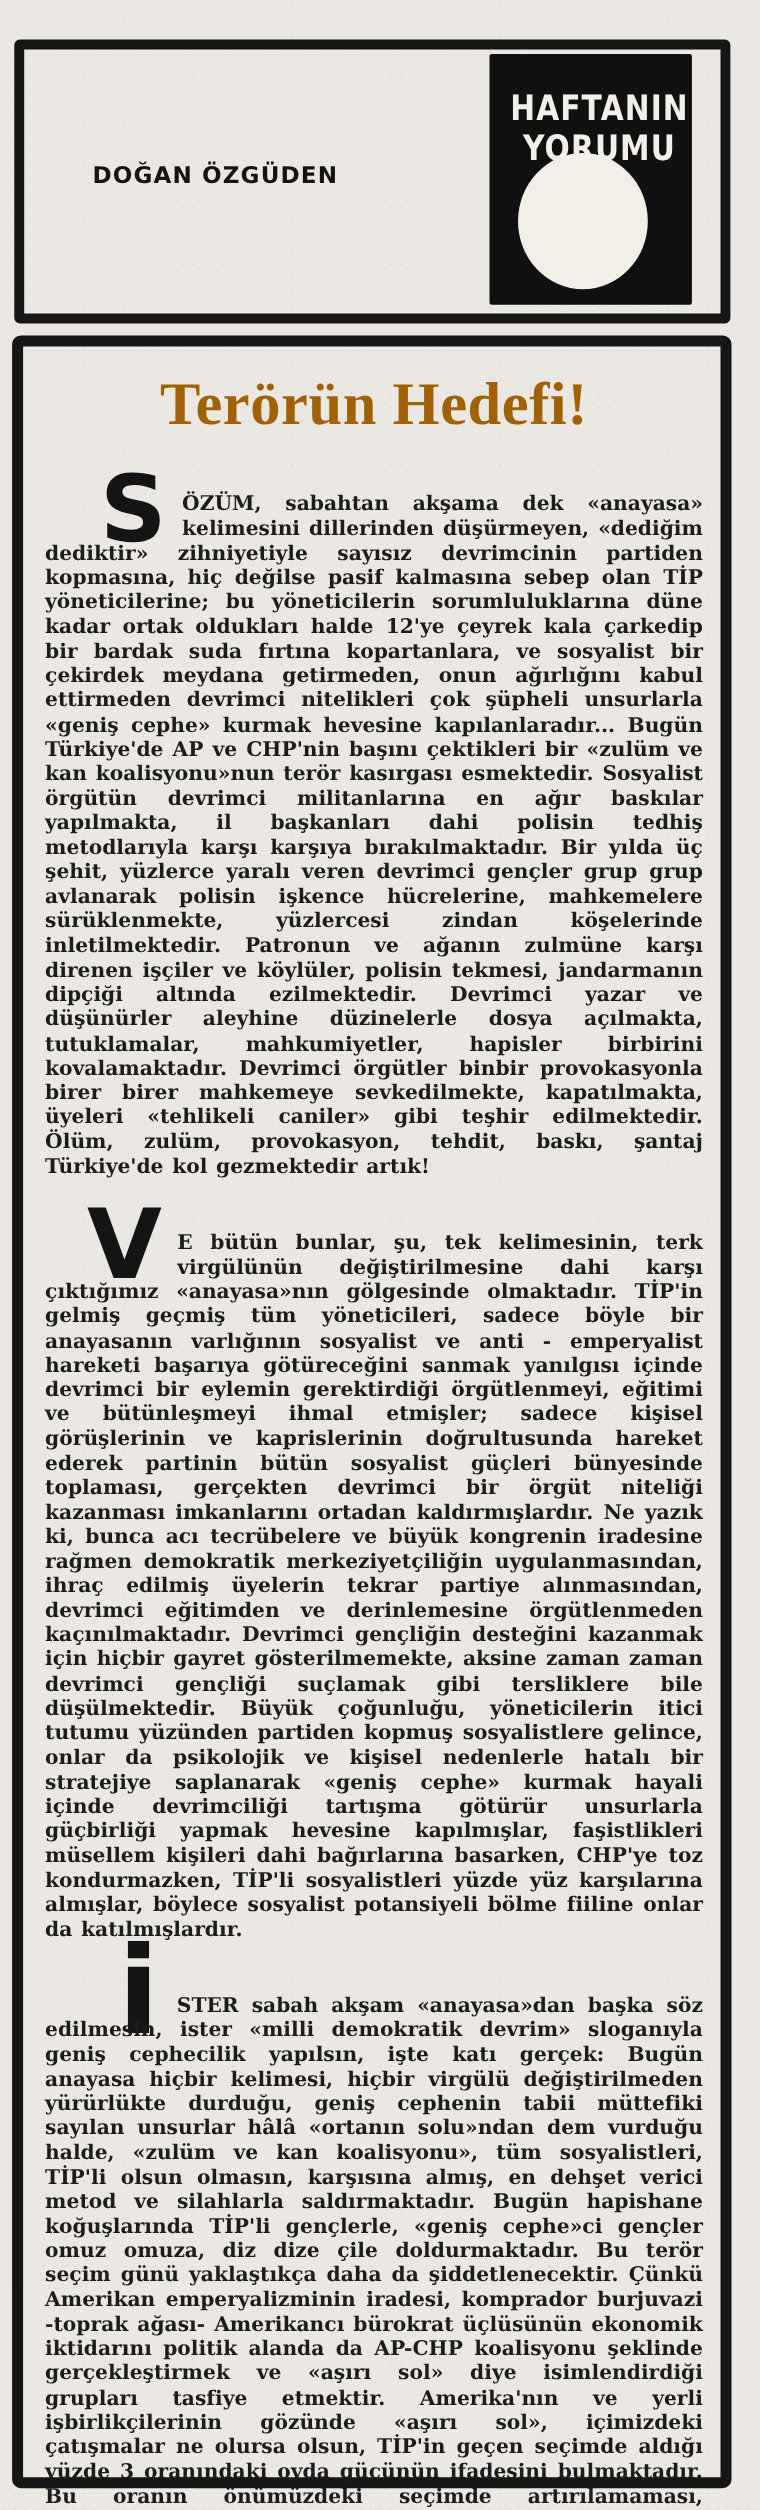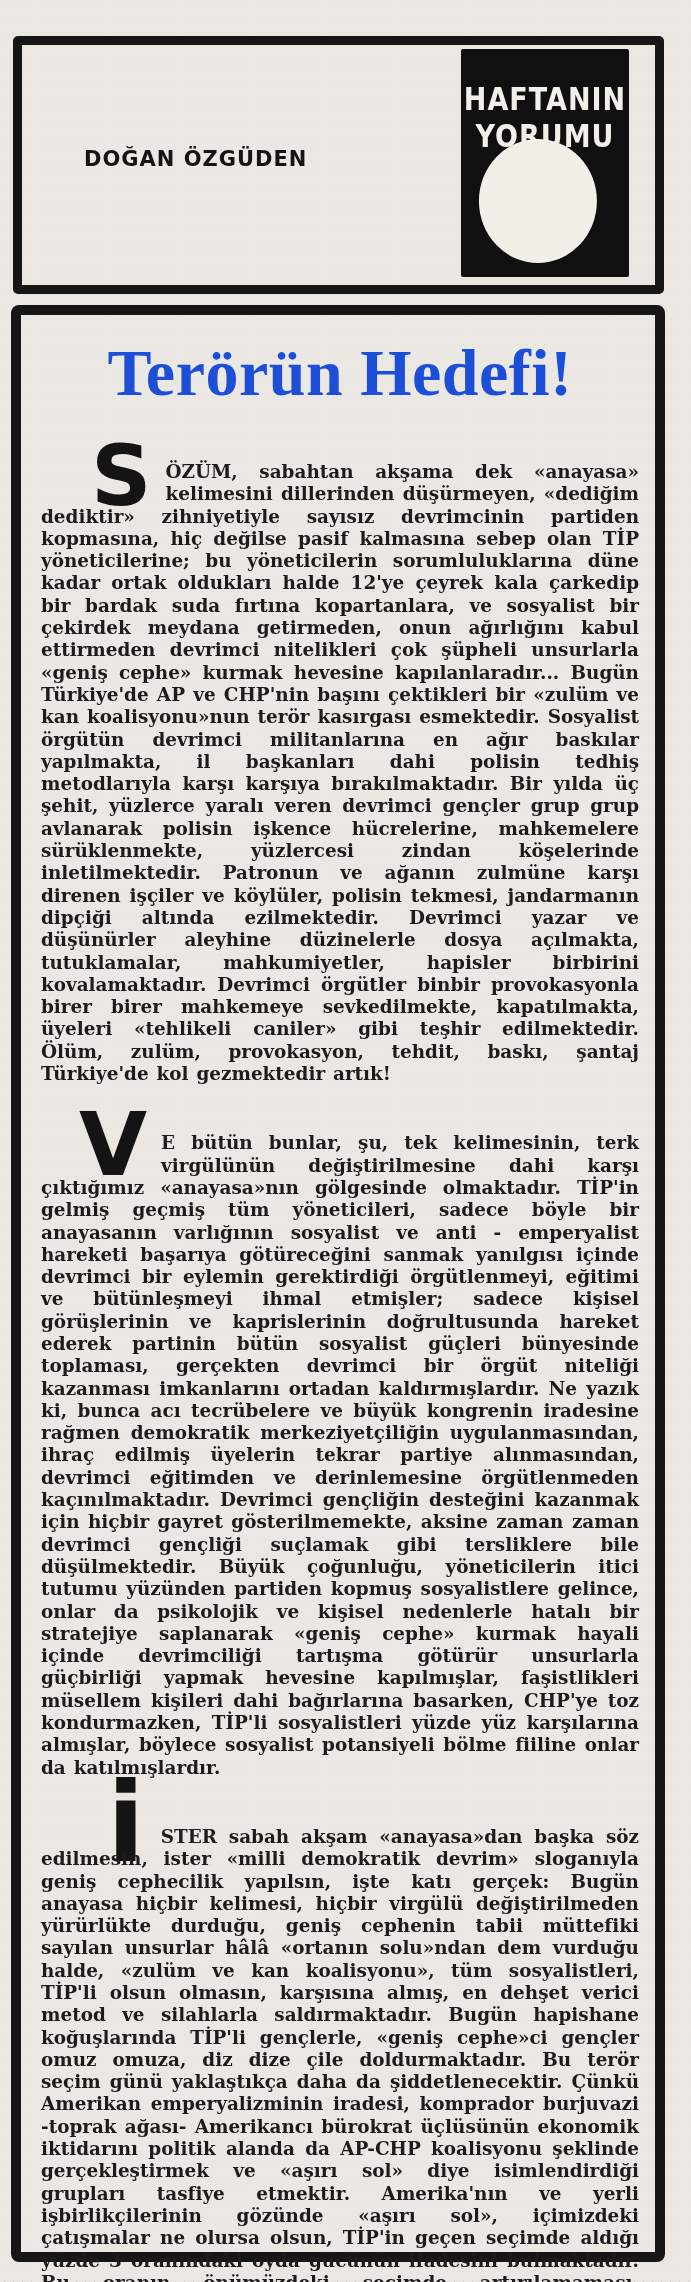--- a/index.html
+++ b/index.html
@@ -19,21 +19,21 @@
     position:absolute;left:13px;top:36px;width:651px;height:258px;
     box-sizing:border-box;border:9px solid #161616;border-radius:5px;
   }
   .author{
     position:absolute;left:62px;top:102px;
     font-family:"DejaVu Sans",sans-serif;font-weight:700;
     font-size:21px;letter-spacing:1px;color:#141414;white-space:nowrap;
   }
   .badge{
     position:absolute;top:4px;right:26px;width:168px;height:228px;
-    background:#101010;border-radius:2px;
+    background:#101010;border-radius:2px;padding-left:16px;
   }
   .badge-line{
     font-family:"DejaVu Sans",sans-serif;font-weight:700;
     color:#f2efe9;text-align:center;font-size:27px;line-height:37px;
     letter-spacing:1px;transform:scaleY(1.18);transform-origin:top;
   }
   .badge-line.first{margin-top:28px;}
   .badge-circle{
     position:absolute;bottom:14px;left:50%;transform:translateX(-56%);
     width:118px;height:124px;border-radius:50%;background:#f2efe9;
@@ -41,21 +41,21 @@
 
   
   .article-box{
     position:absolute;left:11px;top:305px;width:654px;height:1957px;
     box-sizing:border-box;border:10px solid #161616;border-radius:8px;
     padding:16px 16px 20px 20px;
   }
   .title{
     margin:4px 0 16px 0;text-align:center;
     font-family:"Liberation Serif",serif;font-weight:700;
-    font-size:66px;letter-spacing:0.5px;color:#1d4ed8;
+    font-size:55px;letter-spacing:0.5px;color:#a16207;
   }
   .para{
     margin:0;text-align:justify;
     font-size:18.4px;line-height:22.3px;font-weight:700;
     word-spacing:1.5px;color:#1c1c1c;
   }
   .para.first{margin-top:50px;}
   .para + .para{margin-top:47px;}
   .dropcap{
     float:left;

